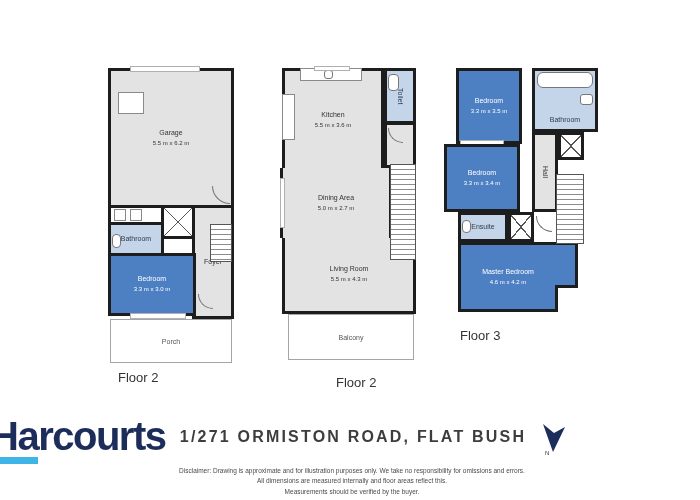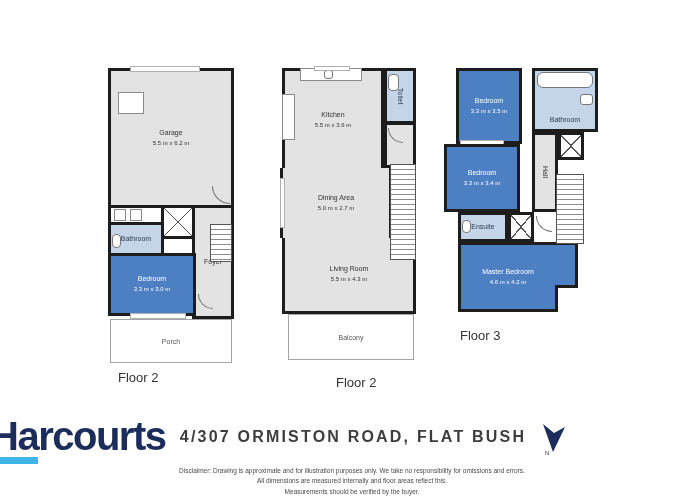--- a/index.html
+++ b/index.html
@@ -140,21 +140,21 @@
     <div class="stairs" style="left:112px;top:108px;width:28px;height:70px;"></div>
     <div class="arc" style="left:92px;top:150px;width:16px;height:16px;"></div>
     <div class="floorlabel" style="left:16px;top:262px;">Floor 3</div>
   </div>
 
   <div id="brand">
     <span>Harcourts</span>
   </div>
   <div id="brandbar"></div>
 
-  <div id="address">4/307 ORMISTON ROAD, FLAT BUSH</div>
+  <div id="address">1/271 ORMISTON ROAD, FLAT BUSH</div>
 
   <div id="north">
     <svg width="26" height="30" viewBox="0 0 26 30">
       <polygon points="2,1 13,10 24,4 12,29" fill="#1c2d5c"></polygon>
     </svg>
     <span class="n">N</span>
   </div>
 
   <div id="disclaimer">
     <div>Disclaimer: Drawing is approximate and for illustration purposes only. We take no responsibility for omissions and errors.</div>

